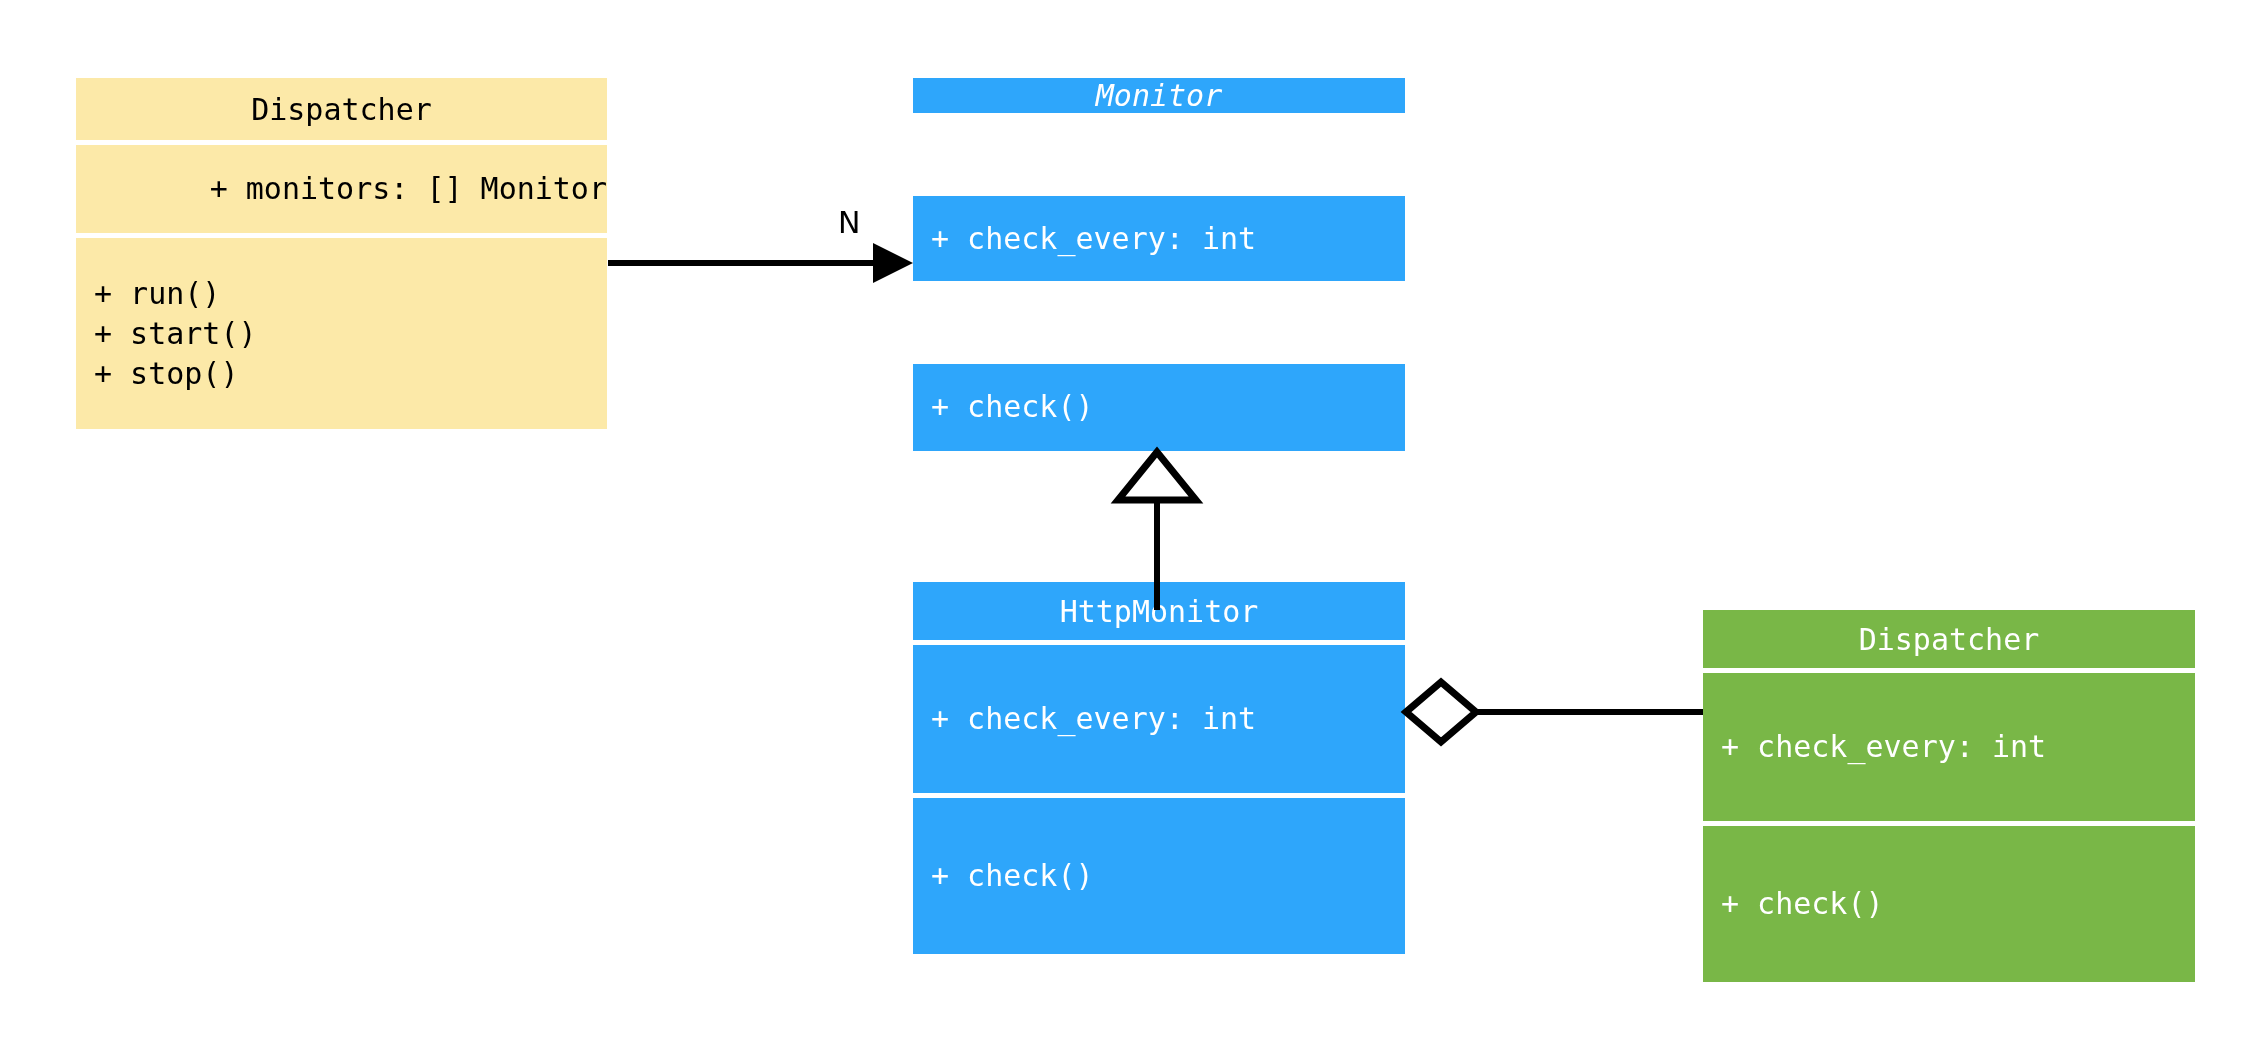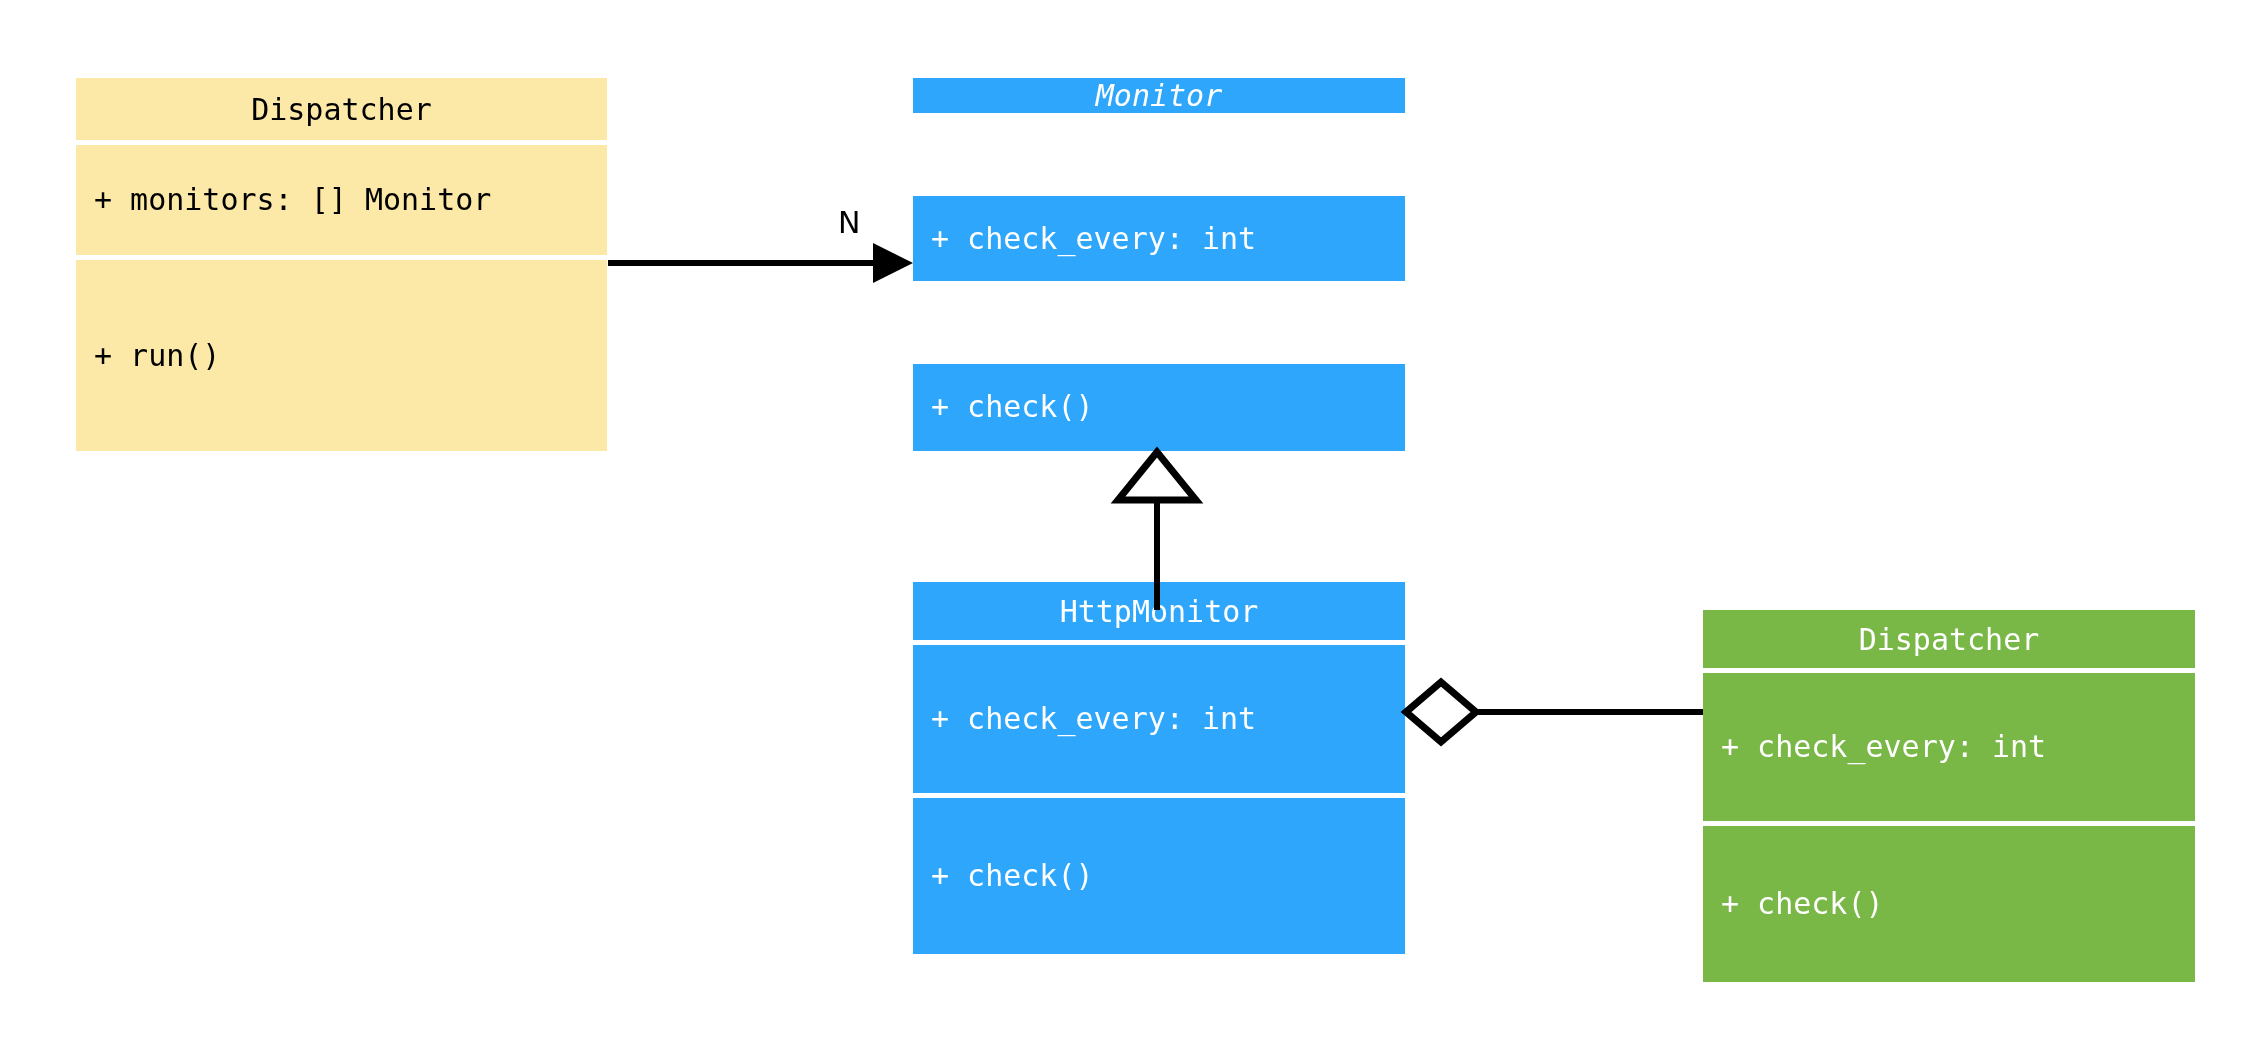--- a/index.html
+++ b/index.html
@@ -90,26 +90,28 @@
 </head>
 <body>
 
 <div id="canvas">
 
   <div class="uml-class theme-yellow" style="left:76px; top:78px; width:531px; height:373px;">
     <div class="compartment cmp-title" style="height:62px;">
       <span class="class-title">Dispatcher</span>
     </div>
     <div style="height:5px;"></div>
-    <div class="compartment cmp-body" style="height:110px;">
+    <div class="compartment cmp-body" style="height:88px;text-align:right;">
       <div class="member">+ monitors: [] Monitor</div>
     </div>
     <div style="height:5px;"></div>
     <div class="compartment cmp-body" style="height:191px;gap:6px;">
       <div class="member">+ run()</div>
+      <div class="member">+ start()</div>
+      <div class="member">+ stop()</div>
     </div>
   </div>
 
   <div class="uml-class theme-blue" style="left:913px; top:78px; width:492px; height:373px;gap:40px;">
     <div class="compartment cmp-title" style="height:62px;">
       <span class="class-title abstract">Monitor</span>
     </div>
     <div style="height:5px;"></div>
     <div class="compartment cmp-body" style="height:148px;">
       <div class="member">+ check_every: int</div>

